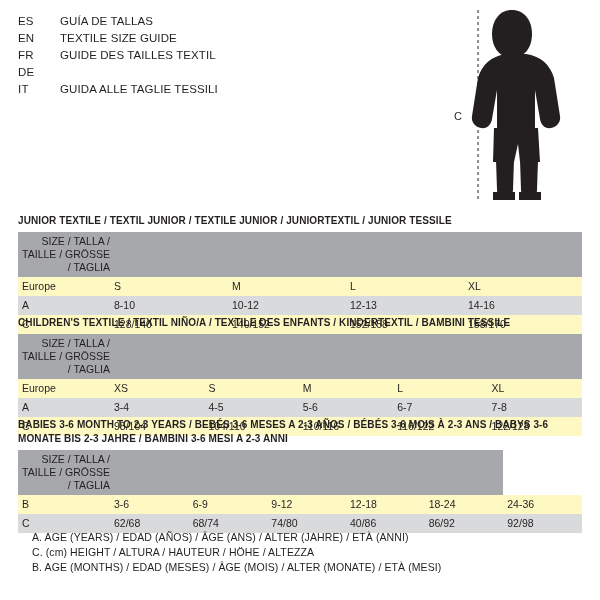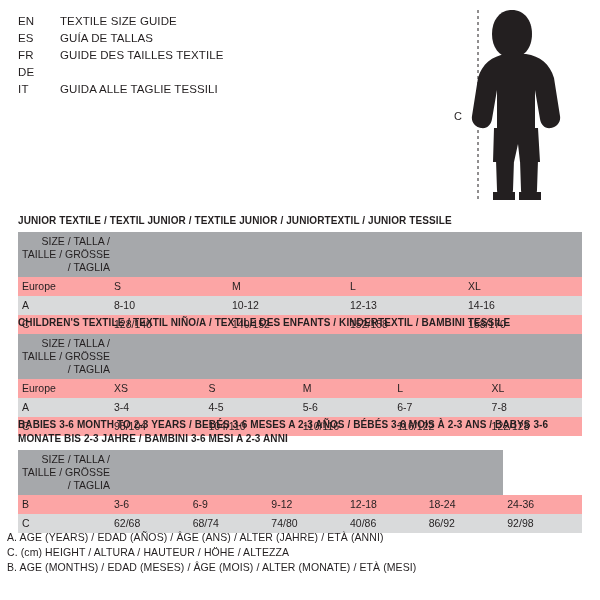--- a/index.html
+++ b/index.html
@@ -95,56 +95,56 @@
   table.size-table tr.head-row td {
     background: #a6a8ab;
     color: #231f20;
     font-size: 10.5px;
     text-align: right;
   }
   table.size-table tr.shade td {
     background: #d9dadb;
   }
   table.size-table tr.plain td {
-    background: #fca5a5;
+    background: #fef9c3;
   }
   .first-col {
     width: 88px;
   }
 
   
   .legend {
     position: absolute;
-    left: 7px;
+    left: 32px;
     width: 564px;
   }
   .legend-line {
     font-size: 10.5px;
     line-height: 14px;
     letter-spacing: 0.1px;
     margin-bottom: 1px;
   }
 </style>
 </head>
 <body>
 
 <div class="page">
 
   <div class="header">
     <div class="lang-row">
+      <div class="lang-code">ES</div>
+      <div class="lang-title">GUÍA DE TALLAS</div>
+    </div>
+    <div class="lang-row">
       <div class="lang-code">EN</div>
       <div class="lang-title">TEXTILE SIZE GUIDE</div>
     </div>
     <div class="lang-row">
-      <div class="lang-code">ES</div>
-      <div class="lang-title">GUÍA DE TALLAS</div>
-    </div>
-    <div class="lang-row">
       <div class="lang-code">FR</div>
-      <div class="lang-title">GUIDE DES TAILLES TEXTILE</div>
+      <div class="lang-title">GUIDE DES TAILLES TEXTIL</div>
     </div>
     <div class="lang-row">
       <div class="lang-code">DE</div>
     </div>
     <div class="lang-row">
       <div class="lang-code">IT</div>
       <div class="lang-title">GUIDA ALLE TAGLIE TESSILI</div>
     </div>
   </div>
 

